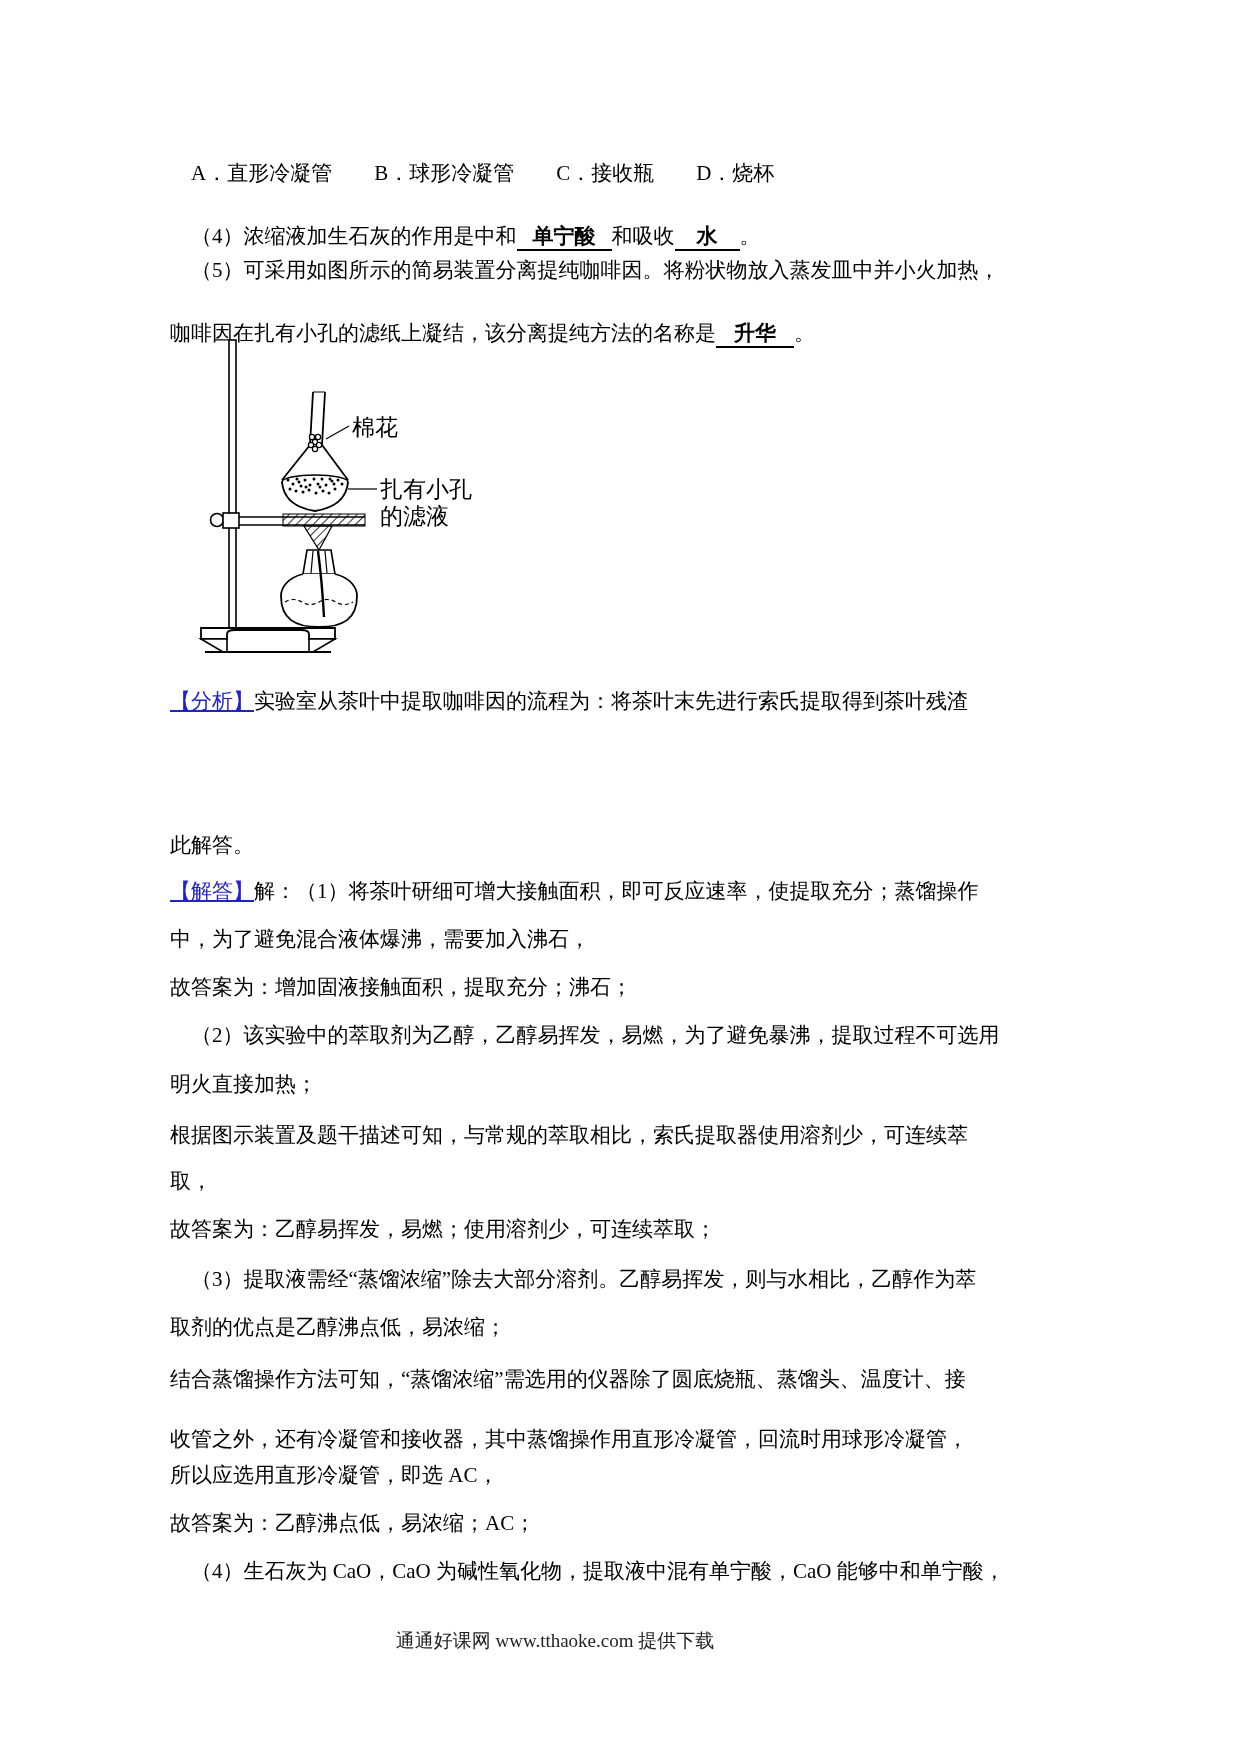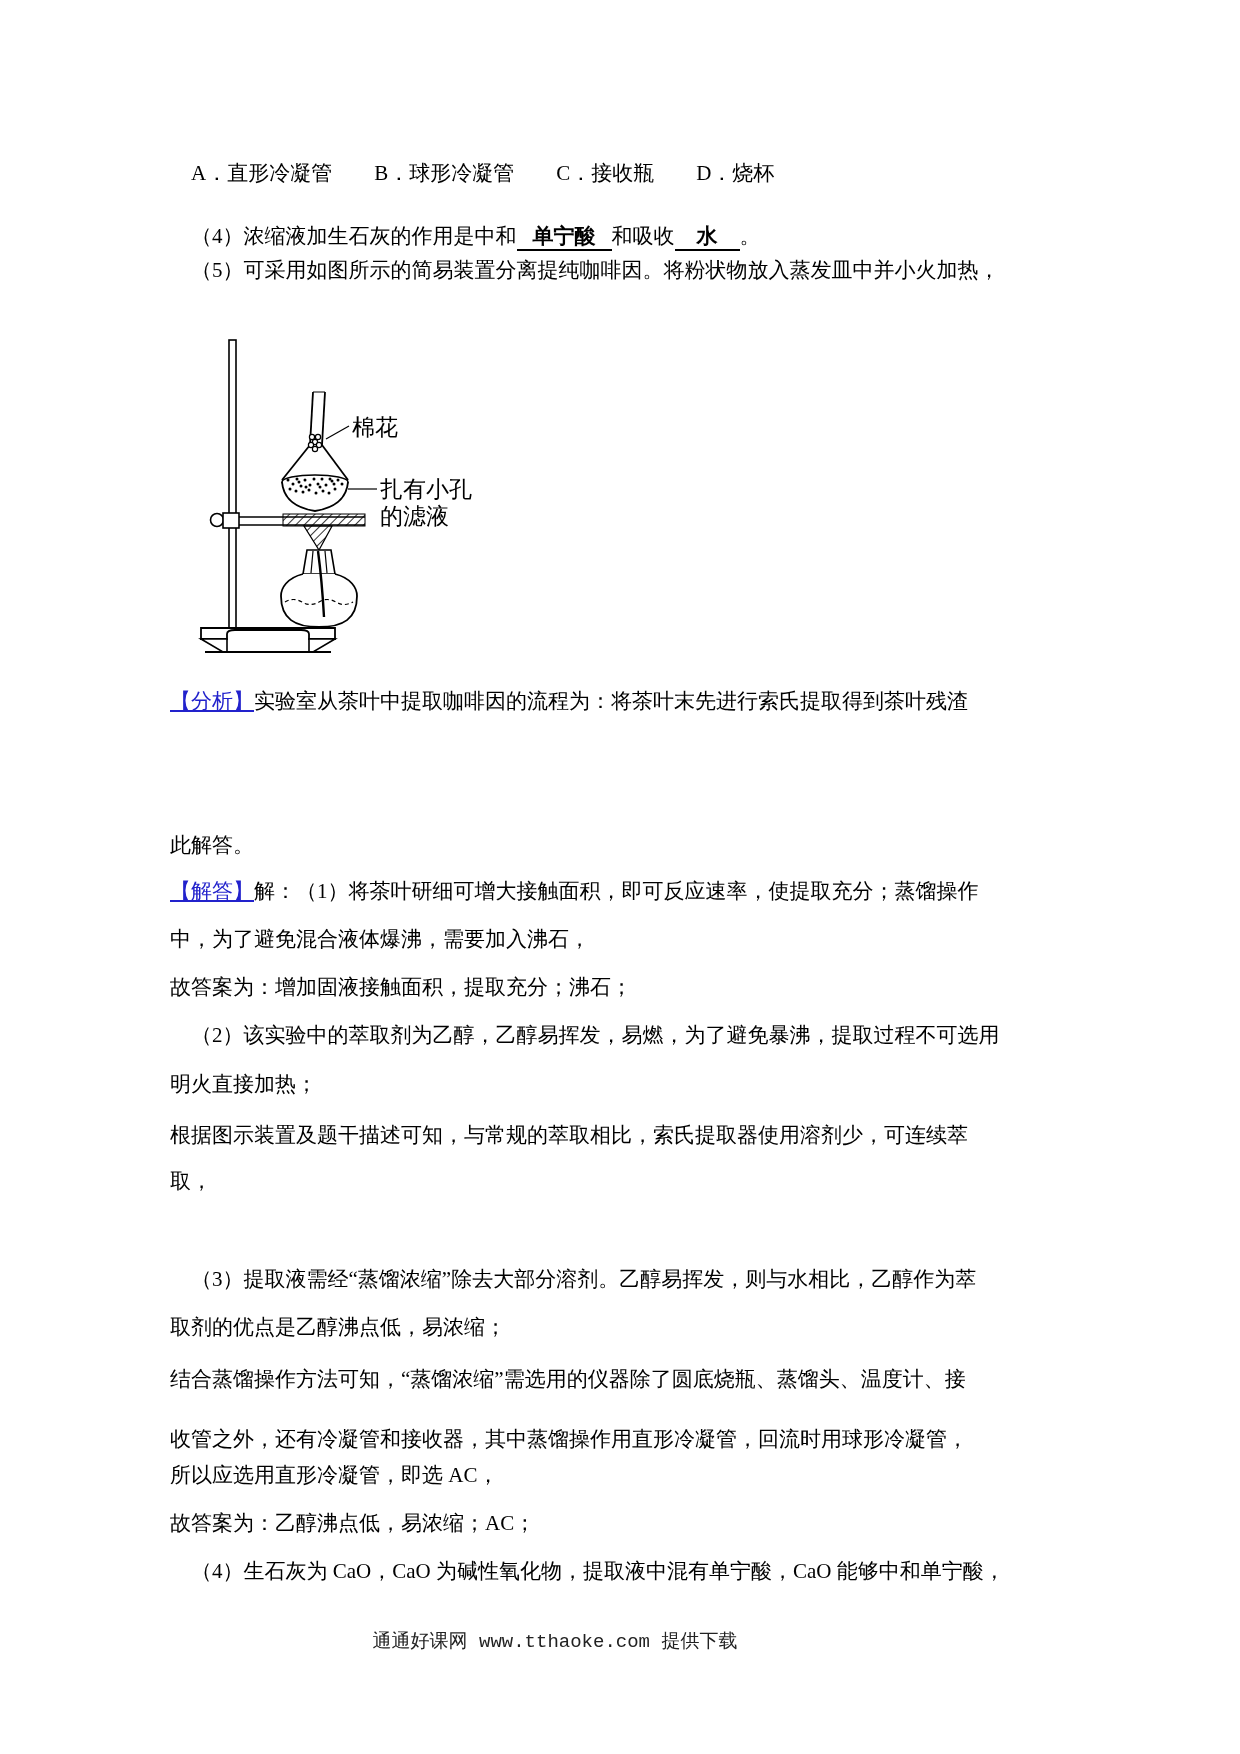--- a/index.html
+++ b/index.html
@@ -23,38 +23,41 @@
     display:inline-block;
     border-bottom:2px solid #000;
     font-weight:bold;text-align:center;line-height:25px;margin-top:16px;
   }
   .pad16{padding:0 16px;}
   .pad22{padding:0 22px;}
   .pad18{padding:0 18px;}
   .footer{
     position:absolute;top:1628px;left:0;width:1110px;
     text-align:center;font-size:19px;color:#222;
-    font-family:Liberation Mono, monospace;
+    font-family:Liberation Serif, serif;
   }
   .figure{position:absolute;left:185px;top:338px;width:400px;height:322px;}
   svg text{font-family:"Liberation Serif","DejaVu Serif",serif;}
 </style>
 </head>
 <body>
 
 <div class="page">
 
   <div class="ln indent" style="top:160px">A．直形冷凝管　　B．球形冷凝管　　C．接收瓶　　D．烧杯</div>
 
   <div class="ln indent" style="top:208px">
     <span>（4）浓缩液加生石灰的作用是中和</span><span class="blank pad16">单宁酸</span><span>和吸收</span><span class="blank pad22">水</span><span>。</span>
   </div>
 
   <div class="ln indent" style="top:257px">（5）可采用如图所示的简易装置分离提纯咖啡因。将粉状物放入蒸发皿中并小火加热，</div>
 
+  <div class="ln" style="top:305px">
+    <span>咖啡因在扎有小孔的滤纸上凝结，该分离提纯方法的名称是</span><span class="blank pad18">升华</span><span>。</span>
+  </div>
 
   <div class="figure">
     <svg width="400" height="322" viewBox="0 0 400 322">
       <defs>
         <pattern id="hatch" width="6" height="6" patternUnits="userSpaceOnUse" patternTransform="rotate(45)">
           <line x1="0" y1="0" x2="0" y2="6" stroke="#000" stroke-width="1.6"></line>
         </pattern>
       </defs>
 
       <g>
@@ -151,20 +154,21 @@
 
   <div class="ln" style="top:878px">
     <span class="tag">【解答】</span><span>解：（1）将茶叶研细可增大接触面积，即可反应速率，使提取充分；蒸馏操作</span>
   </div>
   <div class="ln" style="top:926px">中，为了避免混合液体爆沸，需要加入沸石，</div>
   <div class="ln" style="top:974px">故答案为：增加固液接触面积，提取充分；沸石；</div>
   <div class="ln indent" style="top:1022px">（2）该实验中的萃取剂为乙醇，乙醇易挥发，易燃，为了避免暴沸，提取过程不可选用</div>
   <div class="ln" style="top:1071px">明火直接加热；</div>
   <div class="ln" style="top:1122px">根据图示装置及题干描述可知，与常规的萃取相比，索氏提取器使用溶剂少，可连续萃</div>
   <div class="ln" style="top:1168px">取，</div>
+  <div class="ln" style="top:1216px">故答案为：乙醇易挥发，易燃；使用溶剂少，可连续萃取；</div>
   <div class="ln indent" style="top:1266px">（3）提取液需经“蒸馏浓缩”除去大部分溶剂。乙醇易挥发，则与水相比，乙醇作为萃</div>
   <div class="ln" style="top:1314px">取剂的优点是乙醇沸点低，易浓缩；</div>
   <div class="ln" style="top:1366px">结合蒸馏操作方法可知，“蒸馏浓缩”需选用的仪器除了圆底烧瓶、蒸馏头、温度计、接</div>
   <div class="ln" style="top:1426px">收管之外，还有冷凝管和接收器，其中蒸馏操作用直形冷凝管，回流时用球形冷凝管，</div>
   <div class="ln" style="top:1510px">故答案为：乙醇沸点低，易浓缩；AC；</div>
   <div class="ln" style="top:1462px">所以应选用直形冷凝管，即选 AC，</div>
   <div class="ln indent" style="top:1558px">（4）生石灰为 CaO，CaO 为碱性氧化物，提取液中混有单宁酸，CaO 能够中和单宁酸，</div>
 
   <div class="footer">通通好课网  www.tthaoke.com  提供下载</div>
 

